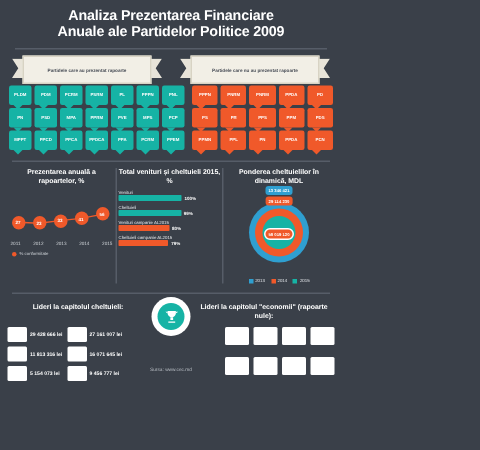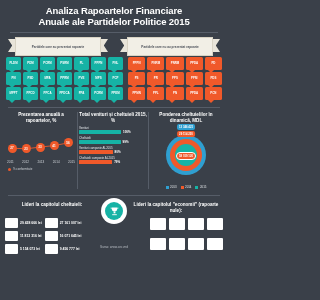--- a/index.html
+++ b/index.html
@@ -174,22 +174,22 @@
     position:absolute;left:0;right:0;bottom:2px;text-align:center;
   }
   .footer span{font-size:3.2px;color:#b9bec5;}
 </style>
 </head>
 <body>
 
 <div class="page">
 
   <div class="header">
-    <div class="title-line">Analiza Rapoartelor Financiare</div>
-    <div class="title-line">Anuale ale Partidelor Politice 2015</div>
+    <div class="title-line">Analiza Prezentarea Financiare</div>
+    <div class="title-line">Anuale ale Partidelor Politice 2009</div>
   </div>
   <div class="hr-top"></div>
 
   <div class="ribbons">
     <div class="ribbon-wrap">
       <div class="ribbon-tail left"></div>
       <div class="ribbon-tail right"></div>
       <div class="ribbon-body">
         <div class="ribbon-text">Partidele care au prezentat rapoarte</div>
       </div>

